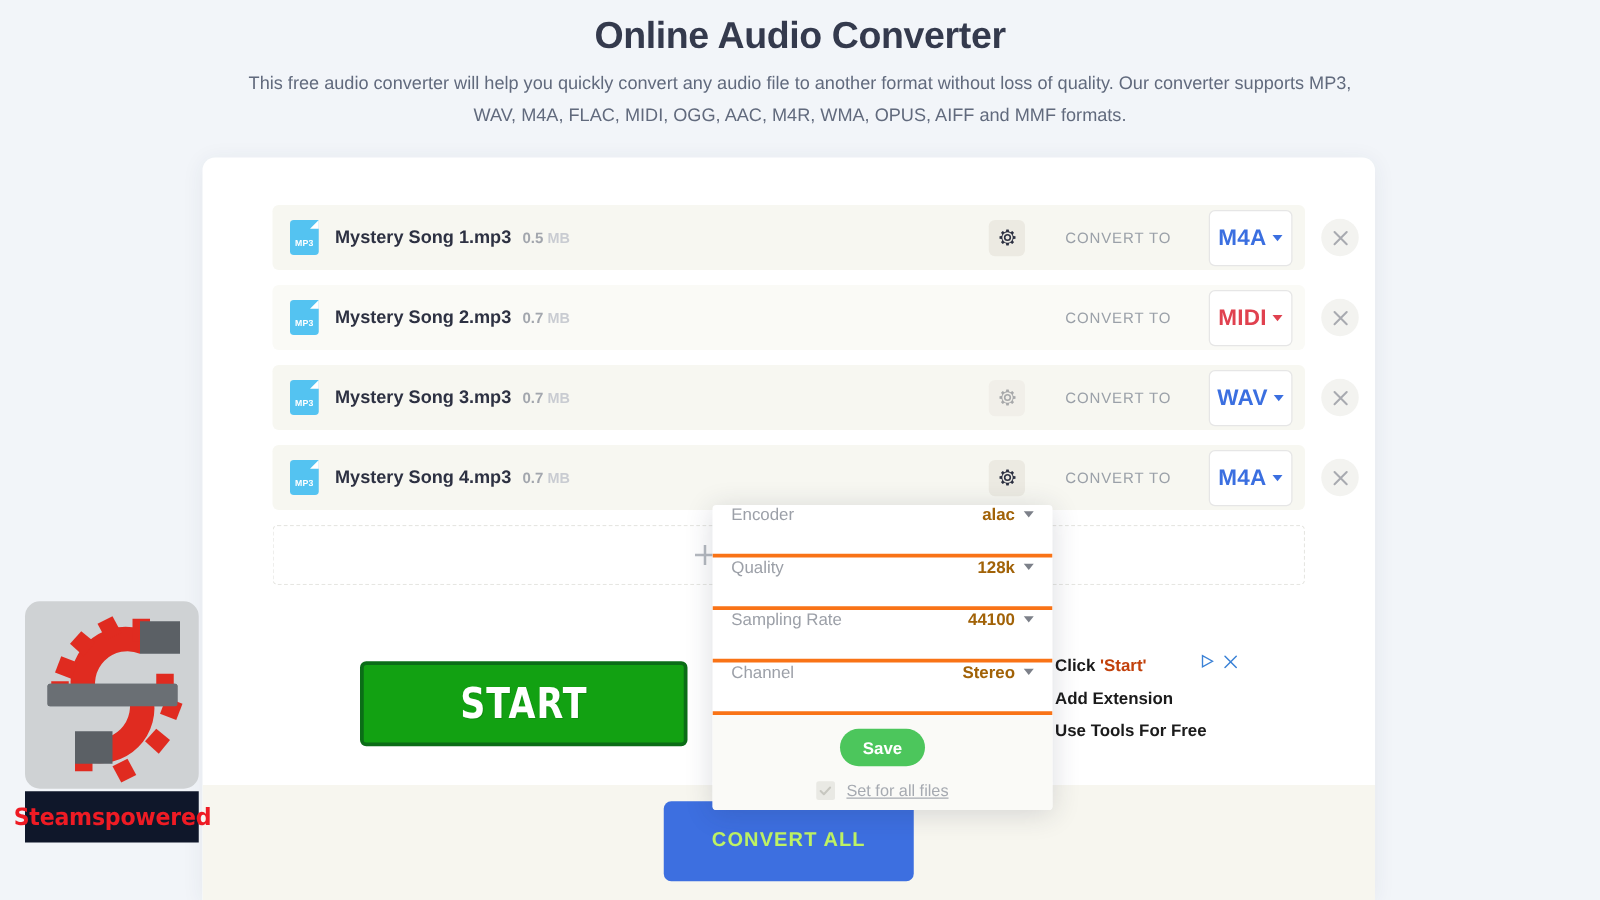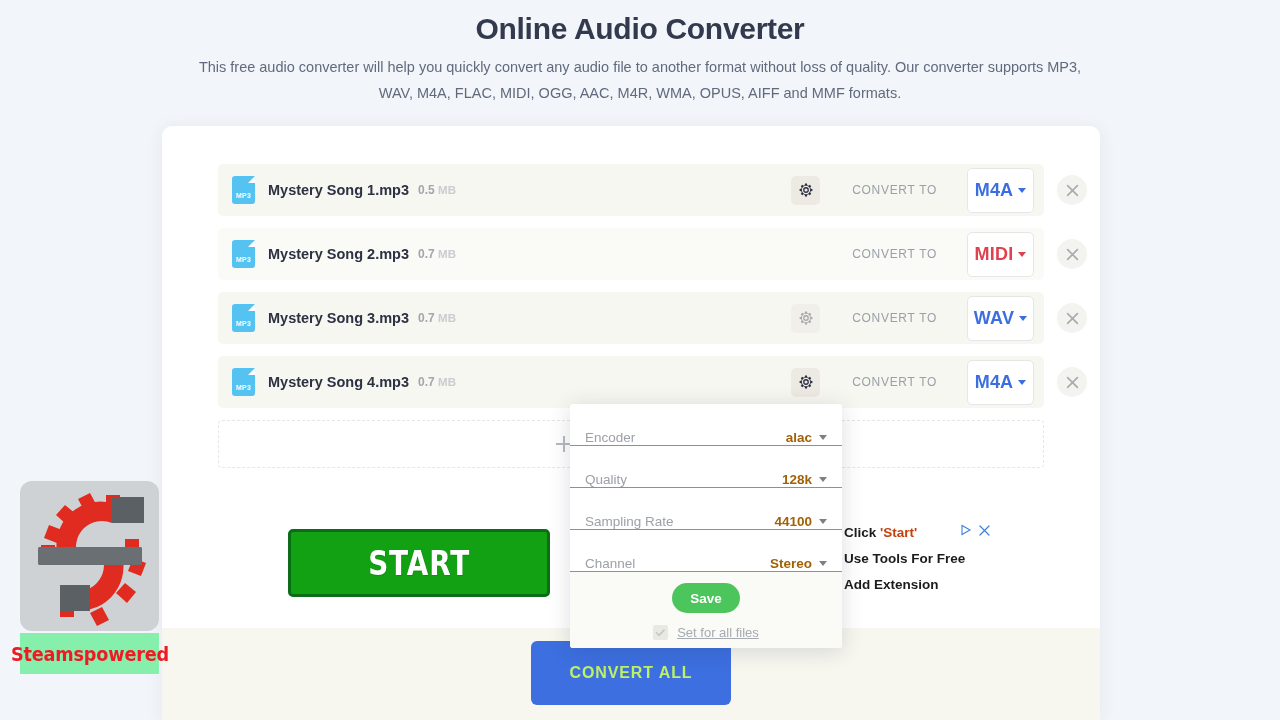--- a/index.html
+++ b/index.html
@@ -238,23 +238,23 @@
     left: 570px; top: 404px;
     width: 272px; height: 244px;
     background: #ffffff;
     border-radius: 3px;
     box-shadow: 0 3px 22px rgba(40,45,70,0.16);
     z-index: 8;
     overflow: hidden;
   }
   .popup-row {
     height: 42px;
-    display: flex; align-items: flex-end;
+    display: flex; align-items: flex-start;
     padding: 0 15px;
-    border-bottom: 1px solid #f97316;
+    border-bottom: 3px solid #f97316;
   }
   .popup-row .lab {
     font-size: 13.5px;
     color: #9ca0a8;
     font-weight: 400;
   }
   .popup-row .val {
     margin-left: auto;
     font-size: 13.5px;
     font-weight: 700;
@@ -305,21 +305,21 @@
   .steam-logo {
     width: 139px; height: 150px;
     background: #cfd2d4;
     border-radius: 12px;
     position: relative;
     overflow: hidden;
   }
   .steam-name {
     margin-top: 2px;
     width: 139px; height: 41px;
-    background: #86efac;
+    background: #0f172a;
     display: flex; align-items: center; justify-content: center;
   }
   .steam-name span {
     color: #ee1b24;
     font-size: 19px;
     font-weight: 800;
     font-family: "DejaVu Sans", sans-serif;
     transform: scaleX(0.93);
     letter-spacing: -0.2px;
   }
@@ -454,22 +454,22 @@
           <path d="M2 1.5v9l8-4.5z" fill="none" stroke="#3b82d6" stroke-width="1.1"></path>
         </svg>
     </span>
     <span>
       <svg width="11" height="11" viewBox="0 0 11 11">
           <path stroke="#3b82d6" stroke-width="1.2" stroke-linecap="round" d="M1 1l9 9M10 1l-9 9"></path>
         </svg>
     </span>
   </div>
   <div class="line"><span>Click </span><span class="hl">'Start'</span></div>
+  <div class="line">Add Extension</div>
   <div class="line">Use Tools For Free</div>
-  <div class="line">Add Extension</div>
 </div>
 
 <div class="popup">
   <div class="popup-row">
     <span class="lab">Encoder</span>
     <span class="val">
         <span>alac</span>
         <span class="caret"></span>
       </span>
   </div>

